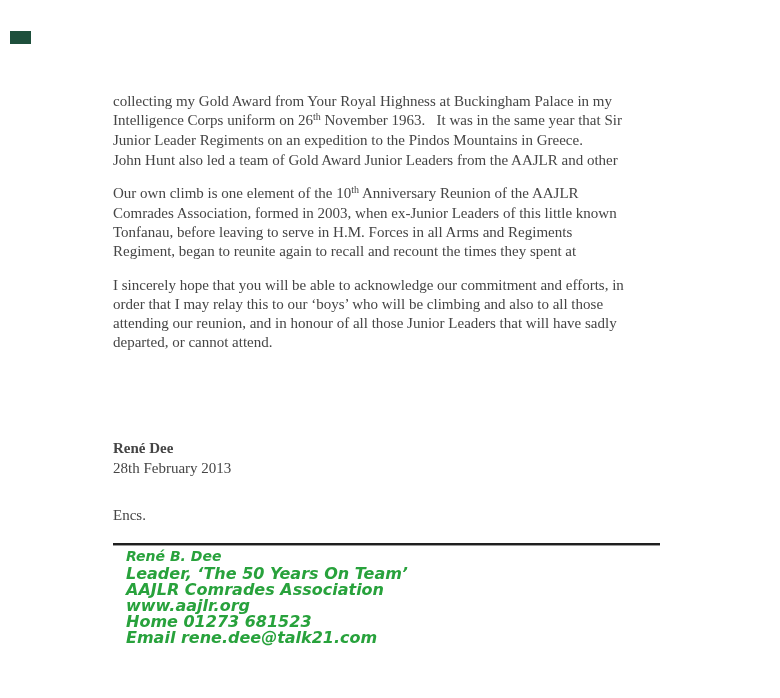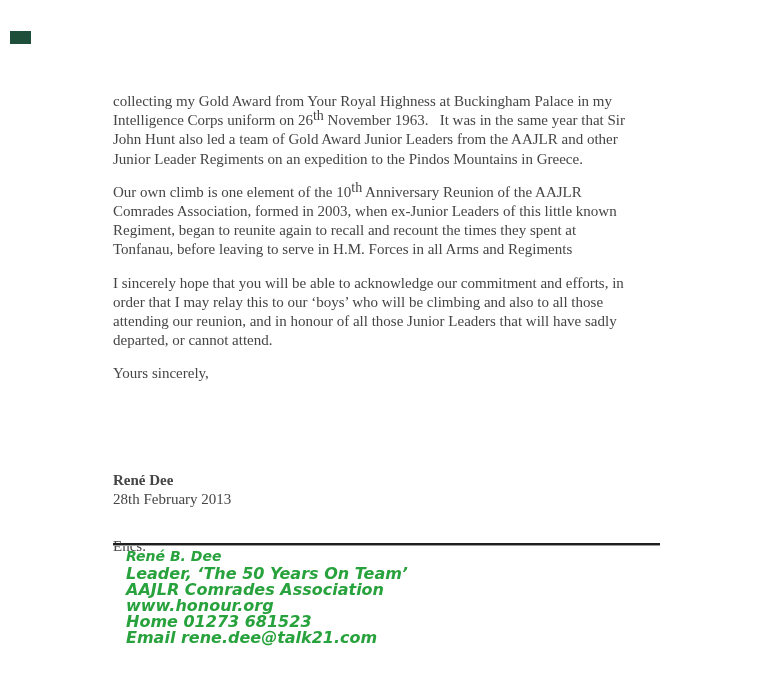--- a/index.html
+++ b/index.html
@@ -30,21 +30,21 @@
     width: 560px;
     color: #454545;
     font-size: 15px;
   }
   .paragraph { margin: 0 0 14px 0; }
   .line {
     line-height: 19.2px;
     white-space: pre;
   }
   .sup {
-    font-size: 14px;
+    font-size: 10px;
     position: relative;
     top: -5px;
   }
   .closing { margin-top: 13px; line-height: 19.2px; }
   .sig-name { margin-top: 87px; line-height: 19.2px; font-weight: bold; }
   .sig-date { line-height: 19.2px; }
   .encs { margin-top: 28px; line-height: 19.2px; }
   .rule {
     position: absolute;
     left: 113px;
@@ -78,49 +78,48 @@
 
 <div class="page">
 
   <div class="corner-mark" style="background: rgb(29, 79, 59);"></div>
 
   <div class="letter" style="color: rgb(69, 69, 69);">
     <div>
         <div class="paragraph">
           <div class="line"><span>collecting my Gold Award from Your Royal Highness at Buckingham Palace in my</span></div>
           <div class="line"><span>Intelligence Corps uniform on 26</span><span class="sup">th</span><span> November 1963.   It was in the same year that Sir</span></div>
+          <div class="line"><span>Junior Leader Regiments on an expedition to the Pindos Mountains in Greece.</span></div>
           <div class="line"><span>John Hunt also led a team of Gold Award Junior Leaders from the AAJLR and other</span></div>
-          <div class="line"><span>Junior Leader Regiments on an expedition to the Pindos Mountains in Greece.</span></div>
         </div>
         <div class="paragraph">
           <div class="line"><span>Our own climb is one element of the 10</span><span class="sup">th</span><span> Anniversary Reunion of the AAJLR</span></div>
           <div class="line"><span>Comrades Association, formed in 2003, when ex-Junior Leaders of this little known</span></div>
+          <div class="line"><span>Tonfanau, before leaving to serve in H.M. Forces in all Arms and Regiments</span></div>
           <div class="line"><span>Regiment, began to reunite again to recall and recount the times they spent at</span></div>
-          <div class="line"><span>Tonfanau, before leaving to serve in H.M. Forces in all Arms and Regiments</span></div>
         </div>
         <div class="paragraph">
           <div class="line"><span>I sincerely hope that you will be able to acknowledge our commitment and efforts, in</span></div>
           <div class="line"><span>order that I may relay this to our ‘boys’ who will be climbing and also to all those</span></div>
           <div class="line"><span>attending our reunion, and in honour of all those Junior Leaders that will have sadly</span></div>
           <div class="line"><span>departed, or cannot attend.</span></div>
         </div>
       </div>
 
-    <div class="closing">Yours sincerely,</div>
     <div class="sig-name">René Dee</div>
     <div class="sig-date">28th February 2013</div>
     <div class="encs">Encs.</div>
   </div>
 
   <div class="rule"></div>
 
   <div class="green-block" style="color: rgb(40, 162, 60);">
     <div class="green-name">René B. Dee</div>
     <div>
         <div class="green-line">Leader, ‘The 50 Years On Team’</div>
         <div class="green-line">AAJLR Comrades Association</div>
-        <div class="green-line">www.honour.org</div>
+        <div class="green-line">www.aajlr.org</div>
         <div class="green-line">Home 01273 681523</div>
         <div class="green-line">Email rene.dee@talk21.com</div>
       </div>
   </div>
 
 </div>
 
 </body></html>

